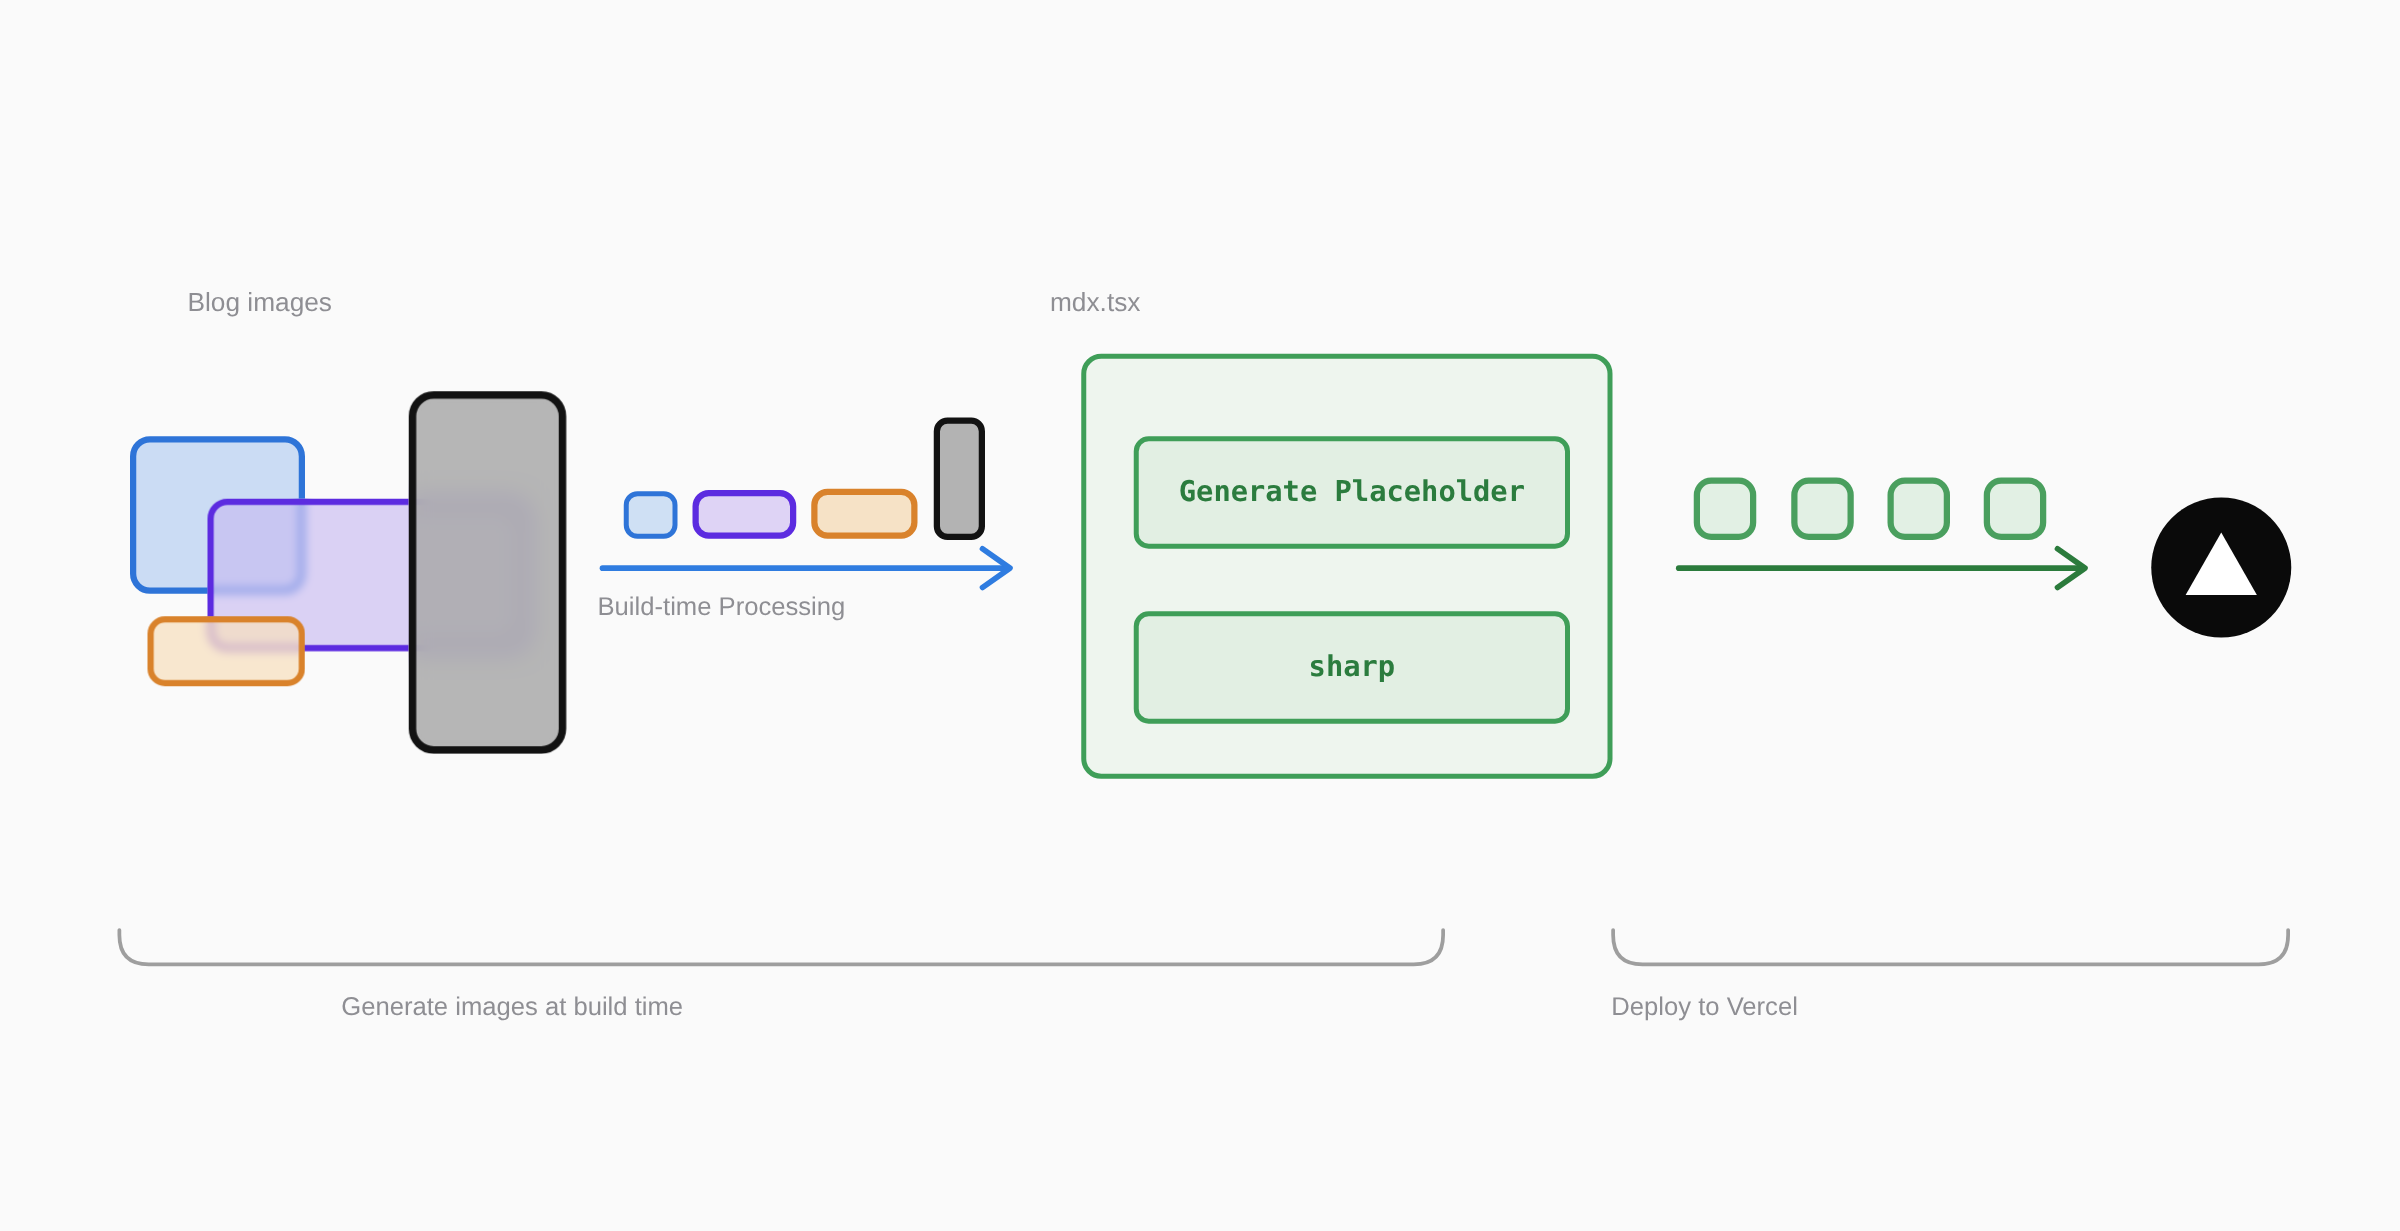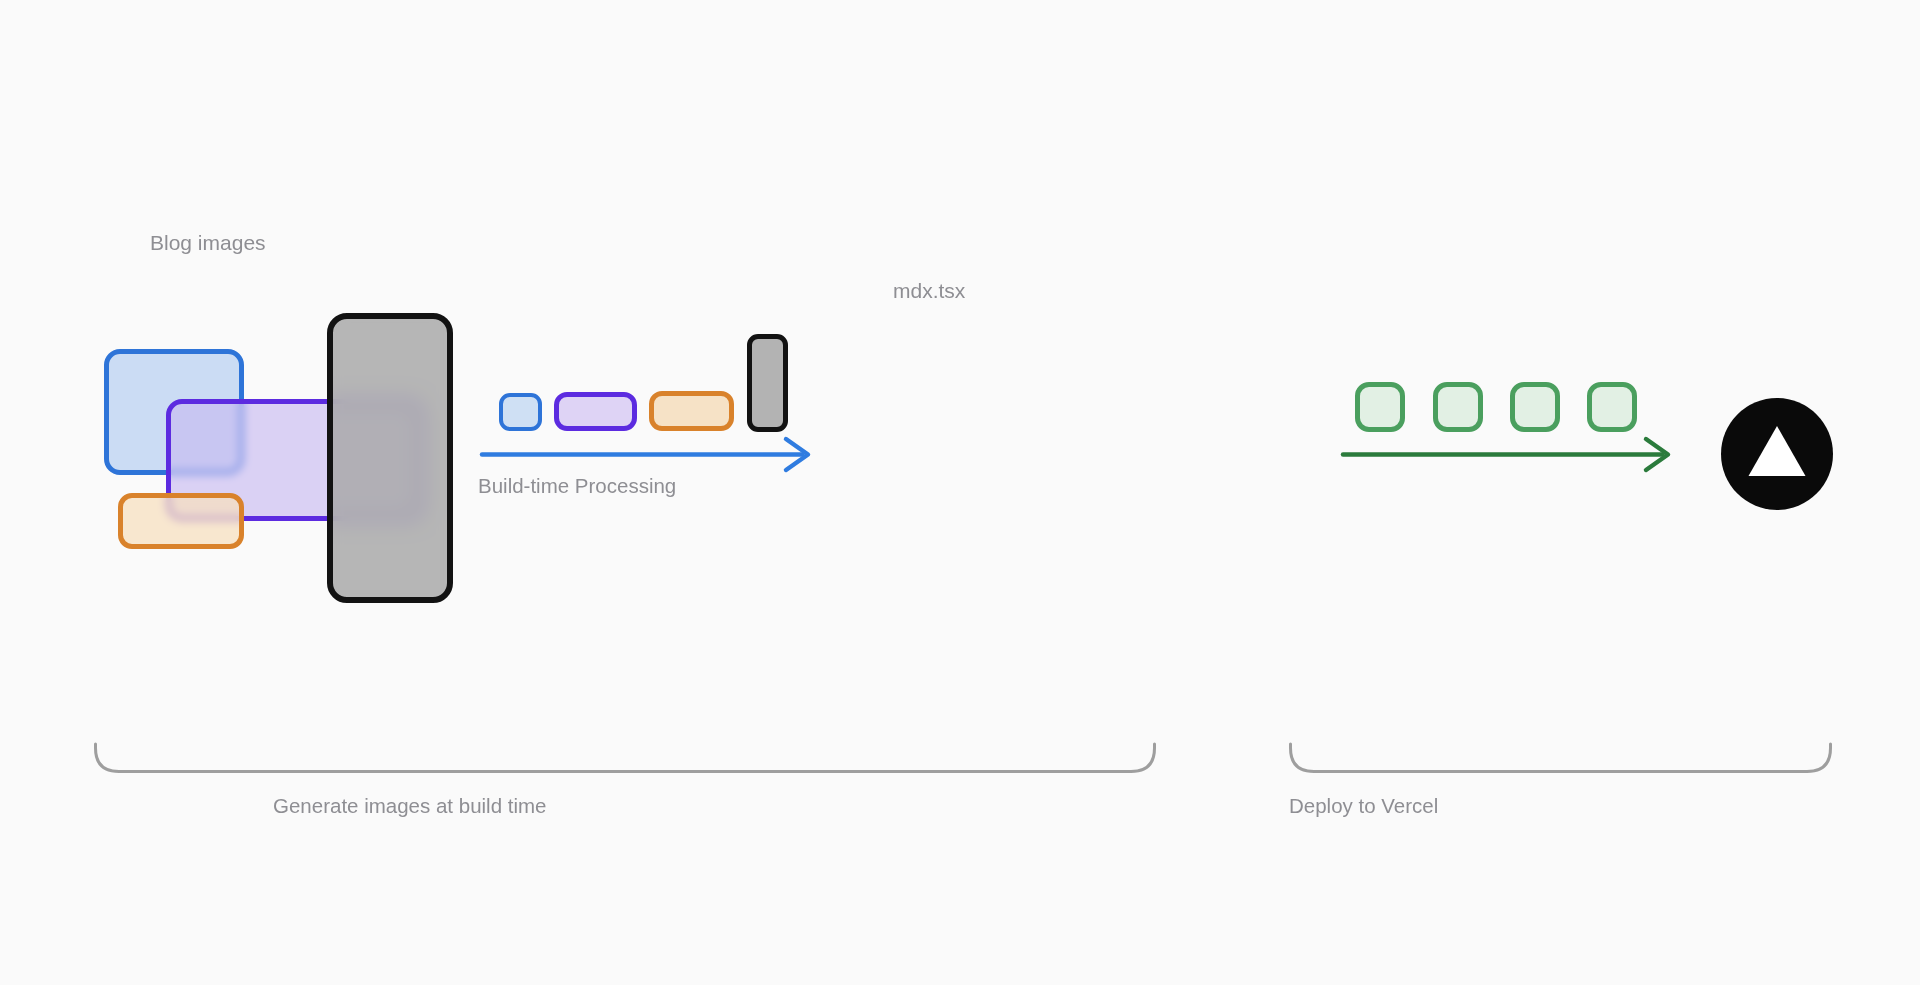--- a/index.html
+++ b/index.html
@@ -134,38 +134,42 @@
 
   svg.overlay { position: absolute; overflow: visible; }
 </style>
 </head>
 <body>
 
 <div id="stage">
 
   <div class="section-label" style="left:102px; top:231px;margin-left:48px;">Blog images</div>
 
-  <div class="section-label" style="left:893px; top:231px;margin-top:48px;">mdx.tsx</div>
+  <div class="section-label" style="left:840px; top:231px;">mdx.tsx</div>
 
   <div class="img-rect rect-blue"></div>
   <div class="img-rect rect-purple"></div>
   <div class="img-rect rect-orange"></div>
   <div class="img-rect rect-gray"></div>
 
   <div class="thumb thumb-blue"></div>
   <div class="thumb thumb-purple"></div>
   <div class="thumb thumb-orange"></div>
   <div class="thumb thumb-gray"></div>
 
   <svg class="overlay" style="left:478px; top:434px;" width="340" height="41">
     <line x1="4" y1="20.5" x2="324" y2="20.5" stroke="var(--arrow-blue, #2f7ce0)" stroke-width="4.5" stroke-linecap="round"></line>
     <polyline points="308,5 330,20.5 308,36" fill="none" stroke="var(--arrow-blue, #2f7ce0)" stroke-width="4.5" stroke-linecap="round" stroke-linejoin="round"></polyline>
   </svg>
   <div class="caption" style="left:478px; top:474px; width:340px;">Build-time Processing</div>
 
+  <div class="abs green-box">
+    <div class="code-box first">Generate Placeholder</div>
+    <div class="code-box second">sharp</div>
+  </div>
 
   <div class="green-square gs1"></div>
   <div class="green-square gs2"></div>
   <div class="green-square gs3"></div>
   <div class="green-square gs4"></div>
 
   <svg class="overlay" style="left:1339px; top:434px;" width="340" height="41">
     <line x1="4" y1="20.5" x2="323" y2="20.5" stroke="var(--arrow-green, #2b7b3c)" stroke-width="4.5" stroke-linecap="round"></line>
     <polyline points="307,5 329,20.5 307,36" fill="none" stroke="var(--arrow-green, #2b7b3c)" stroke-width="4.5" stroke-linecap="round" stroke-linejoin="round"></polyline>
   </svg>

